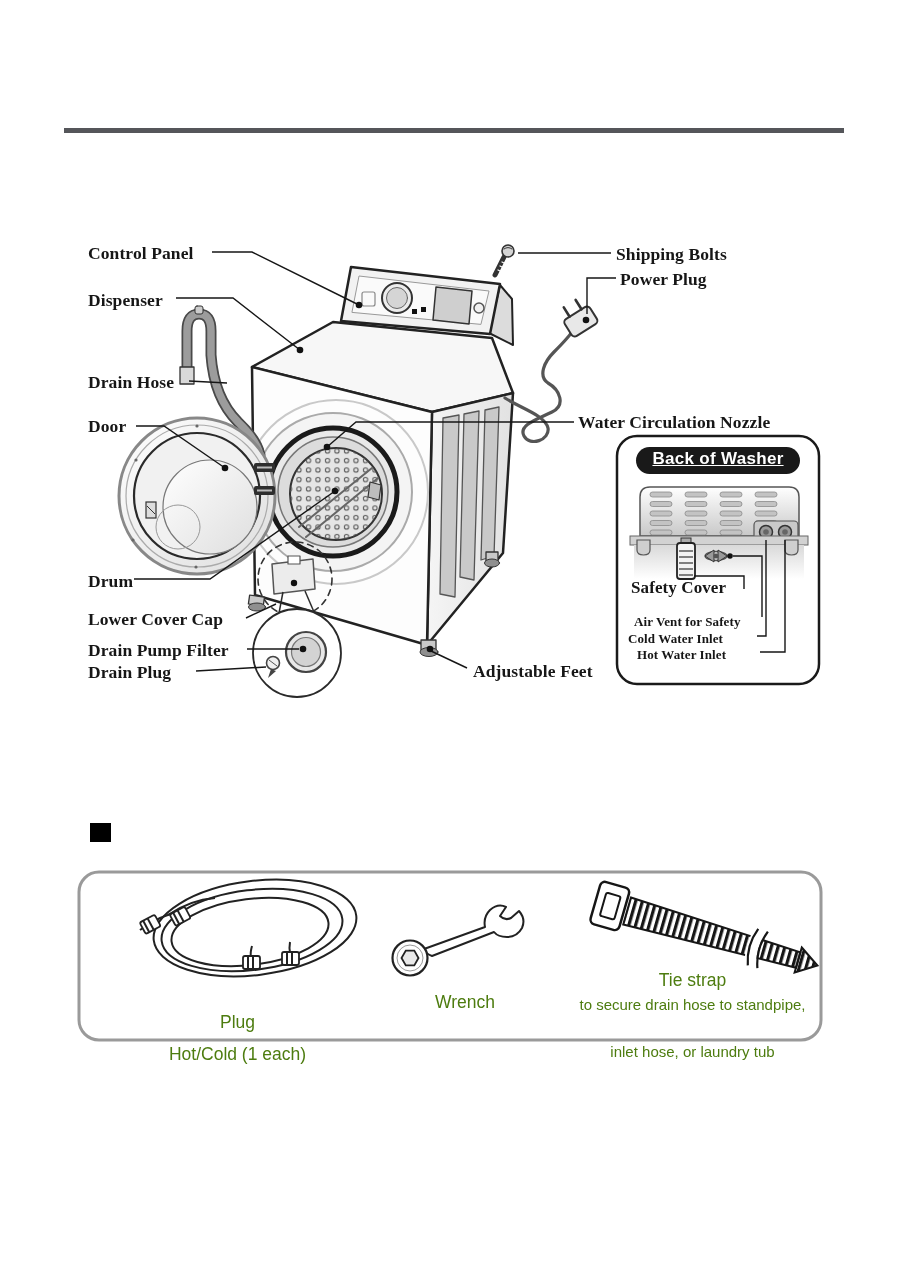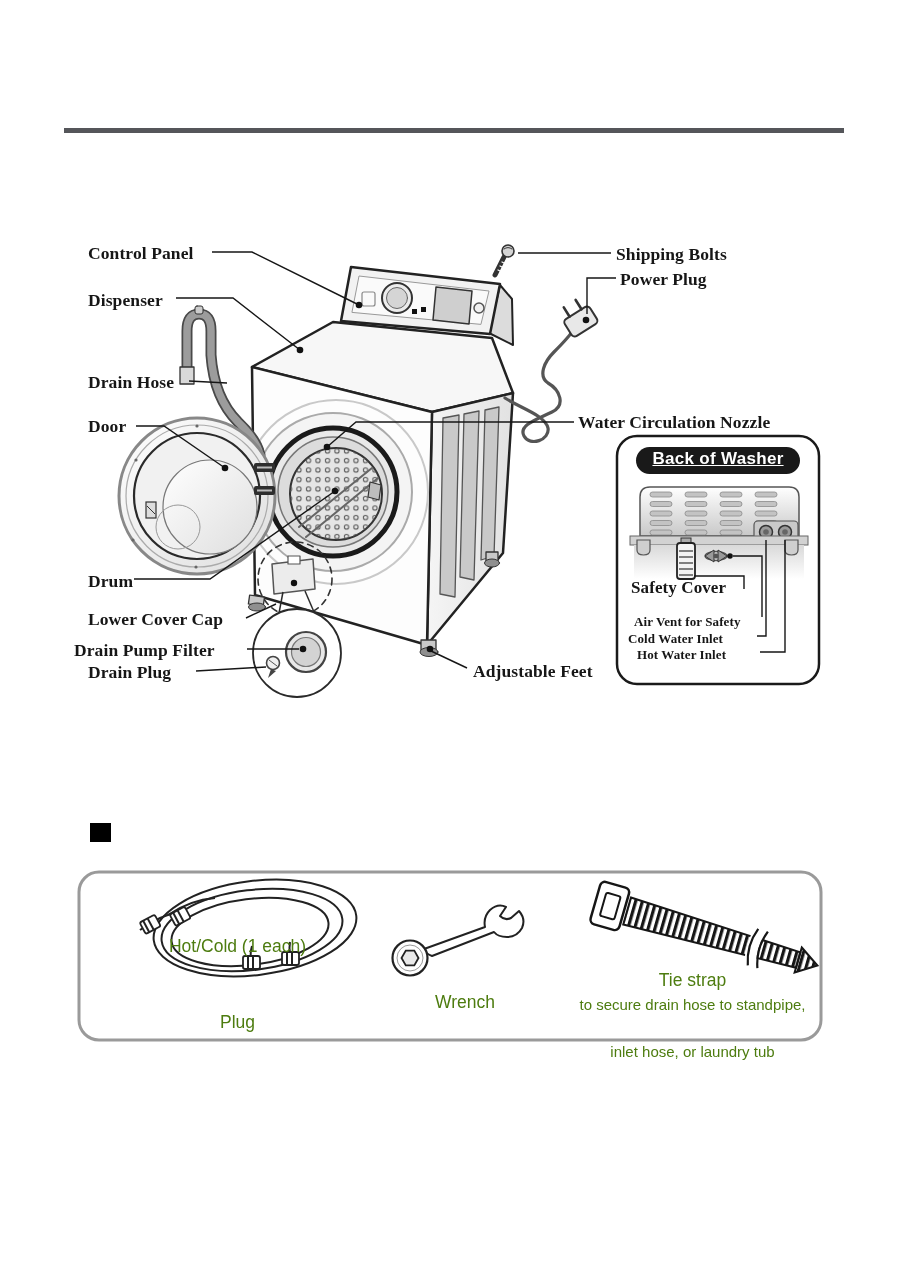--- a/index.html
+++ b/index.html
@@ -287,33 +287,33 @@
     </g>
   </g>
 </svg>
 
 <div class="lbl" style="left:88px;top:244px">Control Panel</div>
 <div class="lbl" style="left:88px;top:291px">Dispenser</div>
 <div class="lbl" style="left:88px;top:373px">Drain Hose</div>
 <div class="lbl" style="left:88px;top:417px">Door</div>
 <div class="lbl" style="left:88px;top:572px">Drum</div>
 <div class="lbl" style="left:88px;top:610px">Lower Cover Cap</div>
-<div class="lbl" style="left:74px;top:641px">Drain Pump Filter</div>
+<div class="lbl" style="left:88px;top:641px">Drain Pump Filter</div>
 <div class="lbl" style="left:88px;top:663px">Drain Plug</div>
 <div class="lbl" style="left:616px;top:245px">Shipping Bolts</div>
 <div class="lbl" style="left:620px;top:270px">Power Plug</div>
 <div class="lbl" style="left:578px;top:413px">Water Circulation Nozzle</div>
 <div class="lbl" style="left:473px;top:662px">Adjustable Feet</div>
 
 <div class="pill-text">Back of Washer</div>
 <div class="lbl" style="left:631px;top:579px;font-size:17px">Safety Cover</div>
 <div class="lbl small" style="left:634px;top:615px">Air Vent for Safety</div>
 <div class="lbl small" style="left:628px;top:632px">Cold Water Inlet</div>
 <div class="lbl small" style="left:637px;top:648px">Hot Water Inlet</div>
 
 <div class="marker" style="background:#000"></div>
 
-<div class="cap" style="left:120px;top:936px;width:235px">Hot/Cold (1 each)</div>
+<div class="cap" style="left:120px;top:1044px;width:235px">Hot/Cold (1 each)</div>
 <div class="cap" style="left:120px;top:1012px;width:235px">Plug</div>
 <div class="cap" style="left:400px;top:992px;width:130px">Wrench</div>
 <div class="cap" style="left:560px;top:970px;width:265px">Tie strap</div>
 <div class="cap small" style="left:560px;top:996px;width:265px">to secure drain hose to standpipe,</div>
 <div class="cap small" style="left:560px;top:1043px;width:265px">inlet hose, or laundry tub</div>
 
 </body></html>

